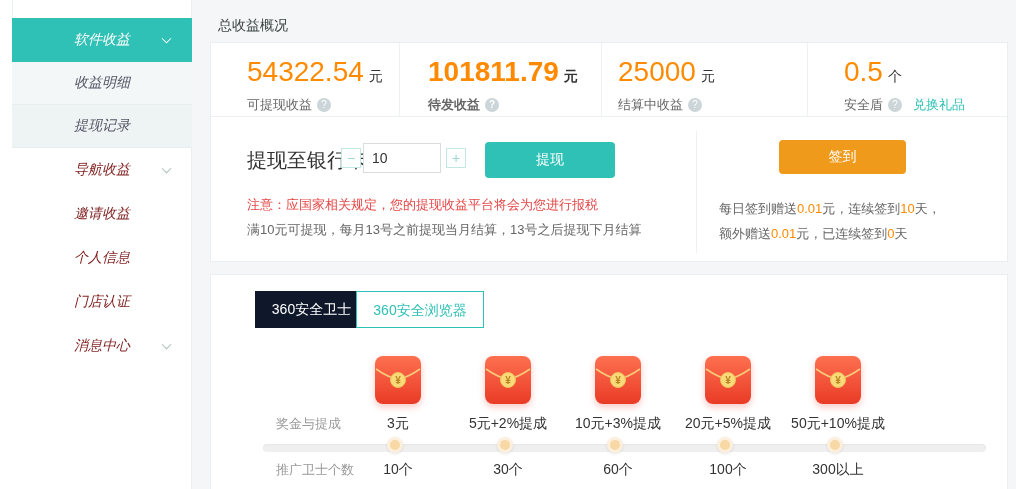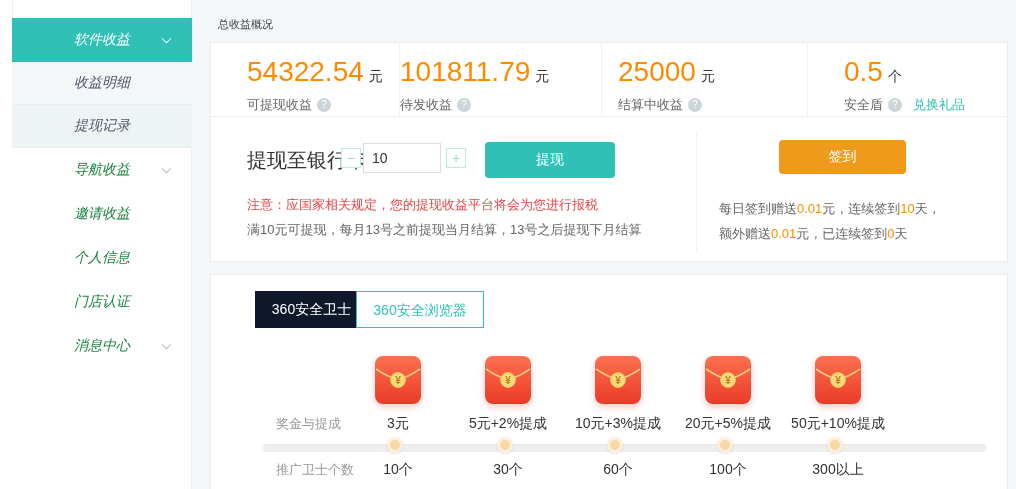--- a/index.html
+++ b/index.html
@@ -4,39 +4,39 @@
 <style>
   html,body{margin:0;padding:0;}
   body{font-family:"Liberation Sans","DejaVu Sans",sans-serif;}
   #screen{position:relative;width:1016px;height:489px;overflow:hidden;background:#f5f6f7;}
   *{box-sizing:border-box;}
 
   
   .sidebar{position:absolute;left:0;top:0;width:192px;height:489px;background:#fff;border-right:1px solid #eceff0;font-style:italic;}
   .edge-line{position:absolute;left:12px;top:0;width:1px;height:148px;background:#e9f0f0;}
   .menu{position:absolute;left:0;top:18px;width:192px;}
-  .menu-item{position:relative;margin-left:12px;width:180px;height:44px;display:flex;align-items:center;justify-content:center;font-size:14px;color:#15803d;cursor:pointer;}
+  .menu-item{position:relative;margin-left:12px;width:180px;height:44px;display:flex;align-items:center;justify-content:center;font-size:14px;color:#7f1d1d;cursor:pointer;}
   .menu-item.active{background:#2fc1b5;color:#fff;}
   .menu-item.sub{height:43px;background:#f3f7f7;border-bottom:1px solid #e7eeee;color:#556;}
   .menu-item.sub.current{background:#eef3f3;}
   .chev{position:absolute;right:22px;top:50%;width:7px;height:7px;border-right:1.5px solid #aebcbc;border-bottom:1.5px solid #aebcbc;transform:translateY(-70%) rotate(45deg);}
   .menu-item.active .chev{border-color:rgba(255,255,255,.95);}
 
   
   .main{position:absolute;left:192px;top:0;width:824px;height:489px;}
-  .page-title{position:absolute;left:26px;top:17px;font-size:11px;color:#3d4445;}
+  .page-title{position:absolute;left:26px;top:17px;font-size:14px;color:#3d4445;}
   .card{position:absolute;left:18px;width:798px;background:#fff;border:1px solid #ebeeee;}
   .card1{top:42px;height:220px;}
   .card2{top:274px;height:240px;}
 
   
   .stats-row{position:absolute;left:0;top:0;width:796px;height:74px;display:flex;border-bottom:1px solid #eef1f1;}
   .stat{padding-top:13px;}
   .stat:nth-child(1){width:188px;padding-left:36px;}
-  .stat:nth-child(2){width:202px;border-left:1px solid #eef1f1;}
+  .stat:nth-child(2){width:202px;padding-left:28px;border-left:1px solid #eef1f1;font-weight:bold;}
   .stat:nth-child(3){width:206px;padding-left:16px;border-left:1px solid #eef1f1;}
   .stat:nth-child(4){width:200px;padding-left:36px;border-left:1px solid #eef1f1;}
   .stat-value{font-size:28px;color:#ff8a00;line-height:32px;}
   .stat-value .unit{font-size:14px;color:#333;margin-left:5px;}
   .stat-label{margin-top:4px;font-size:13px;color:#666;display:flex;align-items:center;gap:5px;}
   .help{display:inline-block;width:14px;height:14px;border-radius:50%;background:#ccd5d8;color:#fff;font-size:10px;line-height:14px;text-align:center;cursor:pointer;}
   .exchange-link{color:#2fc1b5;margin-left:6px;cursor:pointer;}
 
   
   .wd-label{position:absolute;left:36px;top:99px;height:36px;line-height:36px;font-size:20px;color:#333;}

